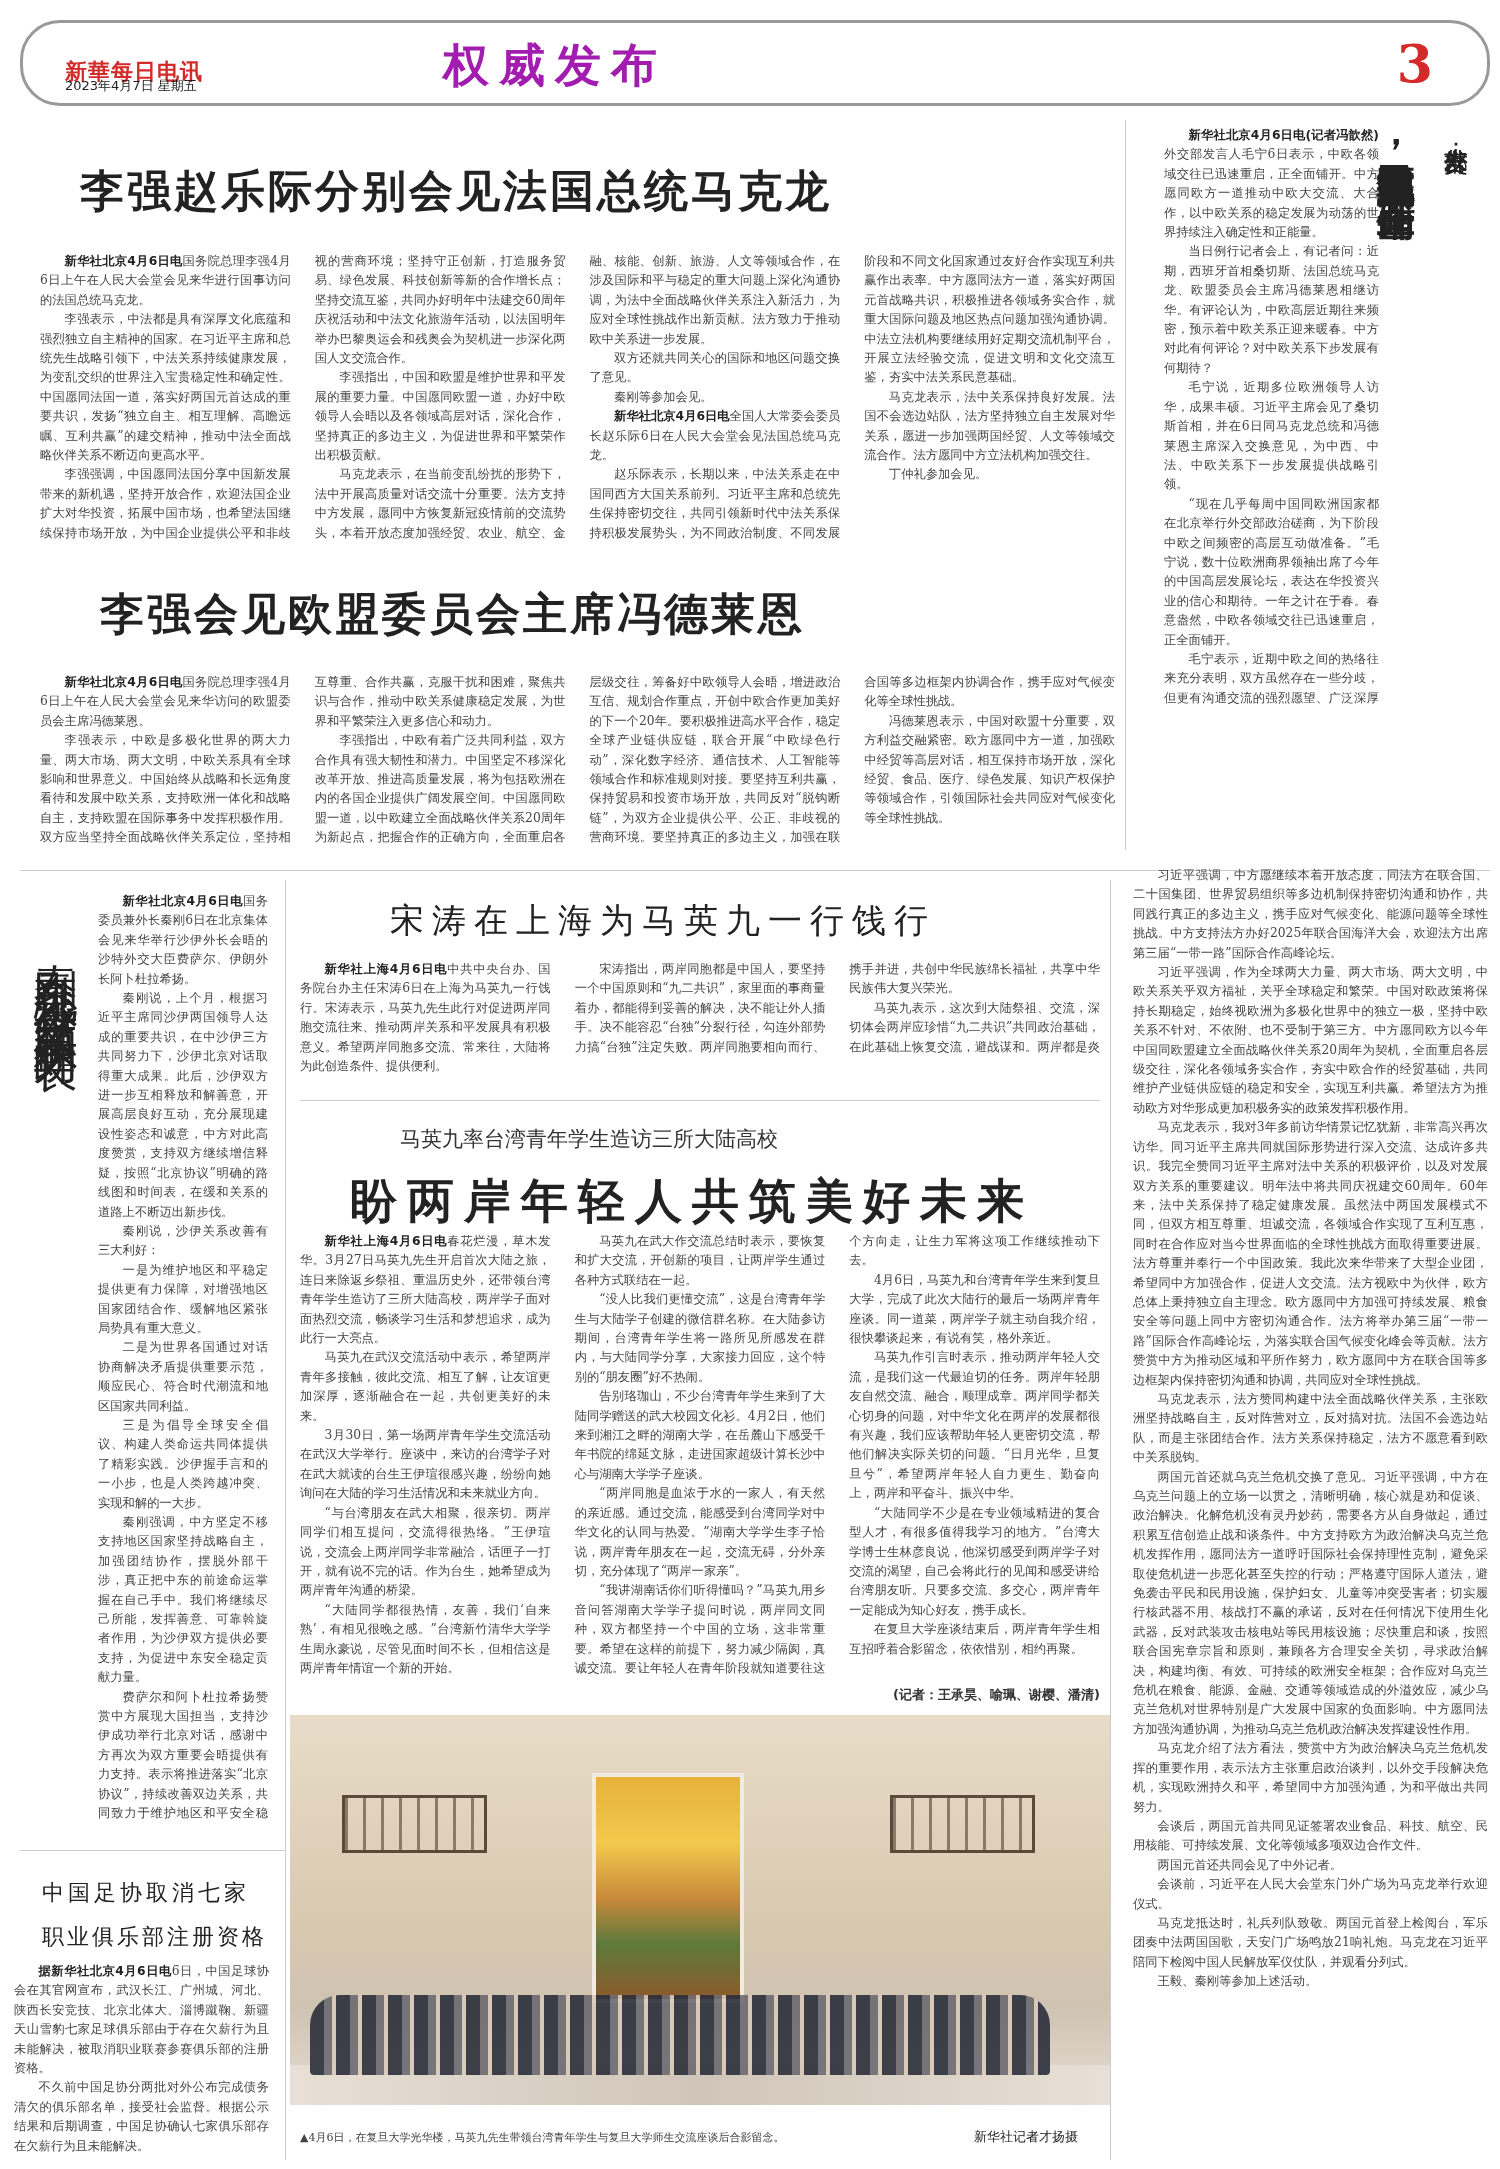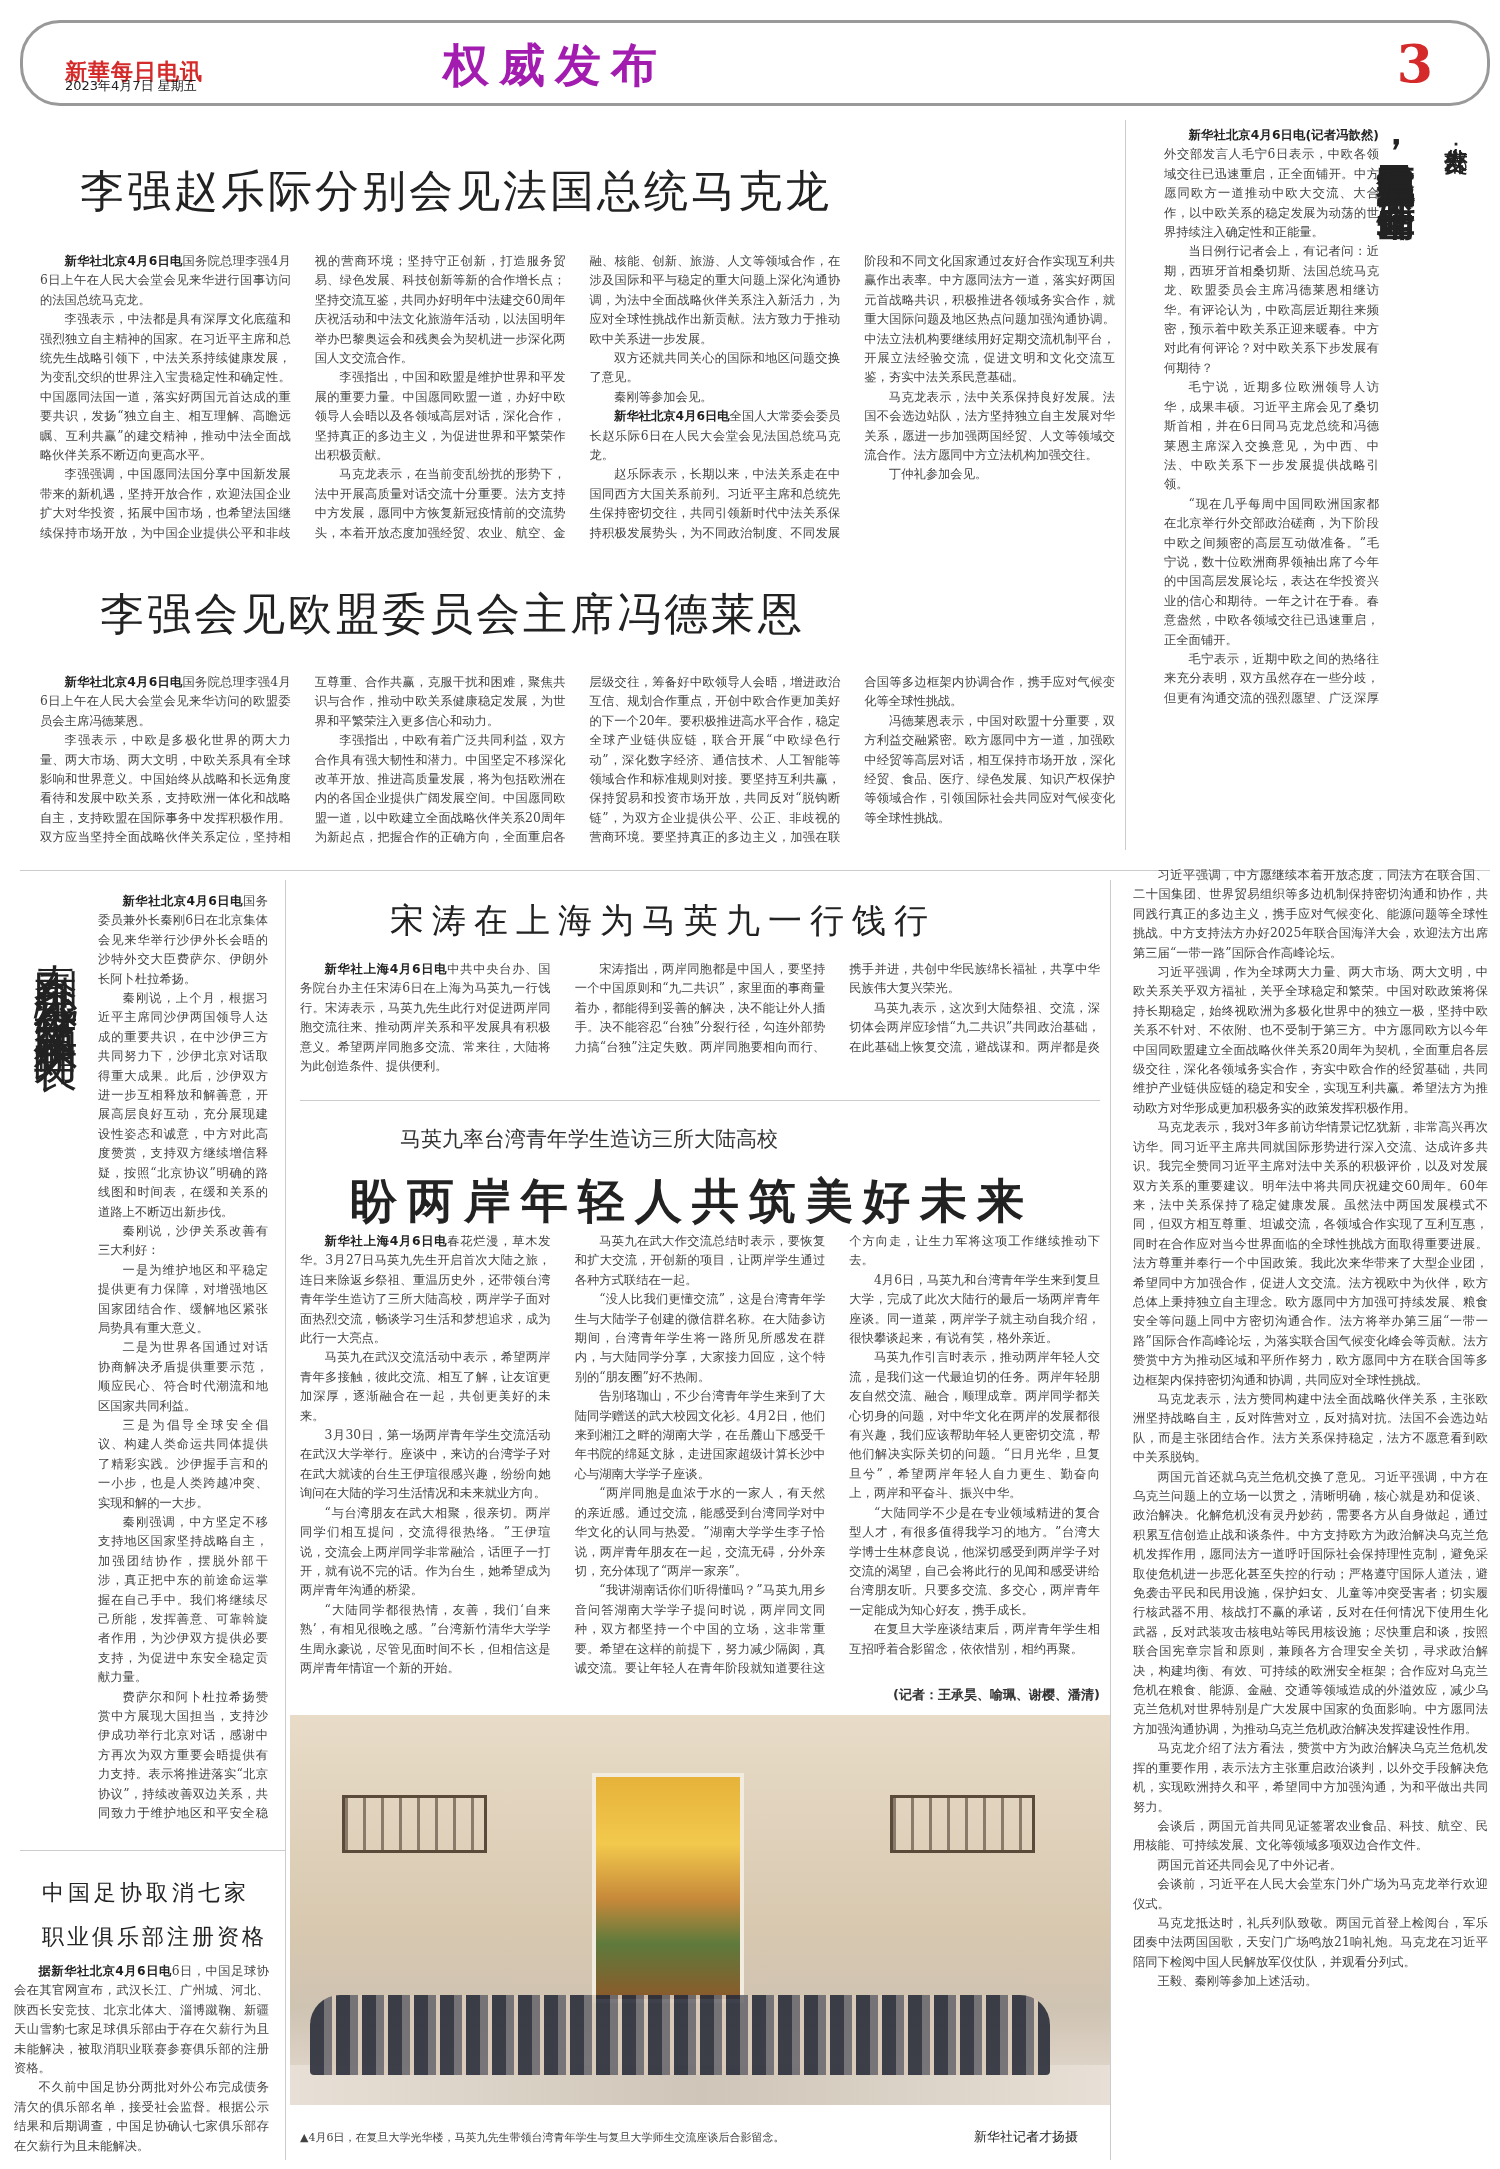--- a/index.html
+++ b/index.html
@@ -4,21 +4,21 @@
 <style>
 *{box-sizing:border-box;margin:0;padding:0}
 html,body{width:1500px;height:2169px;background:#fff;overflow:hidden}
 body{font-family:"DejaVu Serif","Liberation Serif",serif;color:#333;position:relative}
 .masthead{position:absolute;left:20px;top:20px;width:1470px;height:86px;border:3px solid #999;border-radius:40px;background:#fff}
 .logo{position:absolute;left:42px;top:33px;font-size:24px;color:#d42a2a;font-weight:bold;letter-spacing:1px;font-style:italic}
 .logo span{font-style:normal;font-size:22px}
 .date{position:absolute;left:42px;top:54px;font-family:"DejaVu Sans",sans-serif;font-size:13px;color:#222}
 .section-title{position:absolute;left:420px;top:12px;font-size:46px;font-weight:bold;color:#a21caf;letter-spacing:10px}
 .page-num{position:absolute;right:54px;top:10px;font-size:52px;font-weight:bold;color:#d42a2a}
-.hl{position:absolute;font-weight:normal;color:#222;letter-spacing:4px}
+.hl{position:absolute;font-weight:bold;color:#222;letter-spacing:4px}
 .col{position:absolute;font-size:12.3px;line-height:19.4px;text-align:justify;color:#444;overflow:hidden}
 .col p{text-indent:2em}
 .col b{color:#222;font-family:"DejaVu Sans",sans-serif}
 .vt{position:absolute;writing-mode:vertical-rl;font-weight:bold;color:#222}
 .rule{position:absolute;background:#ccc}
 .photo{position:absolute;left:290px;top:1715px;width:820px;height:390px;overflow:hidden;background:linear-gradient(#e8dcc8,#d8c8b0 55%,#cfc3b2 75%,#e6ddd3)}
 .painting{position:absolute;left:302px;top:58px;width:152px;height:230px;background:linear-gradient(#e6b23a,#f2c94c 30%,#c7893a 55%,#5e7a3c 75%,#8c5a2a);border:4px solid #f2ece0}
 .balcony{position:absolute;top:80px;width:145px;height:58px;border:3px solid #5a4a3a;background:repeating-linear-gradient(90deg,#8a7a6a 0 3px,transparent 3px 18px)}
 .crowd{position:absolute;left:20px;top:280px;width:740px;height:80px;background:repeating-linear-gradient(90deg,#2a2e3a 0 14px,#6c6a70 14px 22px,#d9c9b8 22px 26px);opacity:.9;border-radius:30px 30px 4px 4px}
 .floor{position:absolute;left:0;top:350px;width:820px;height:40px;background:linear-gradient(90deg,#e8e0d6,#cfc5b8,#e8e0d6)}

